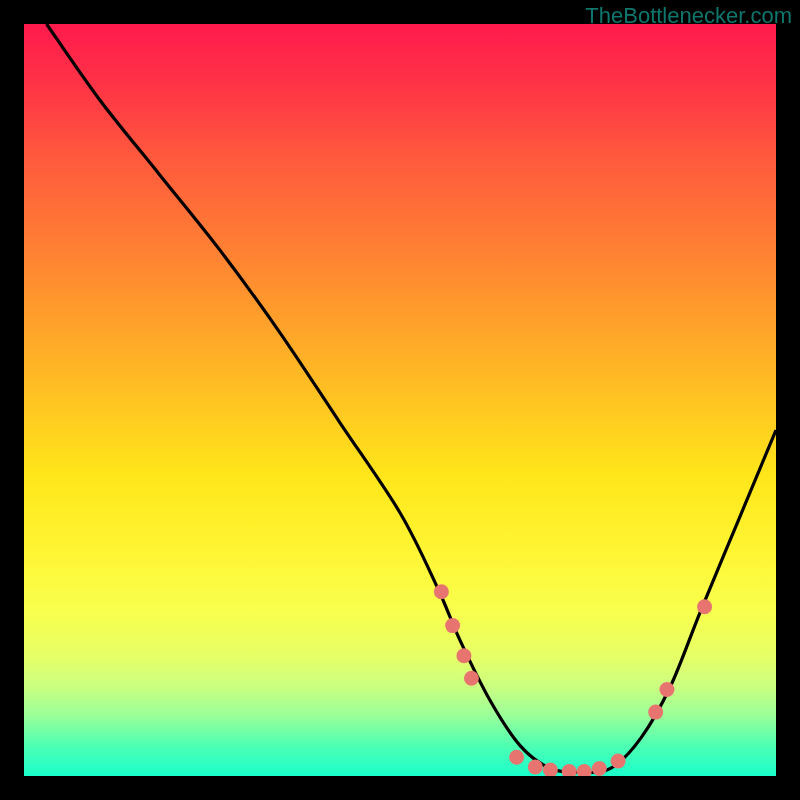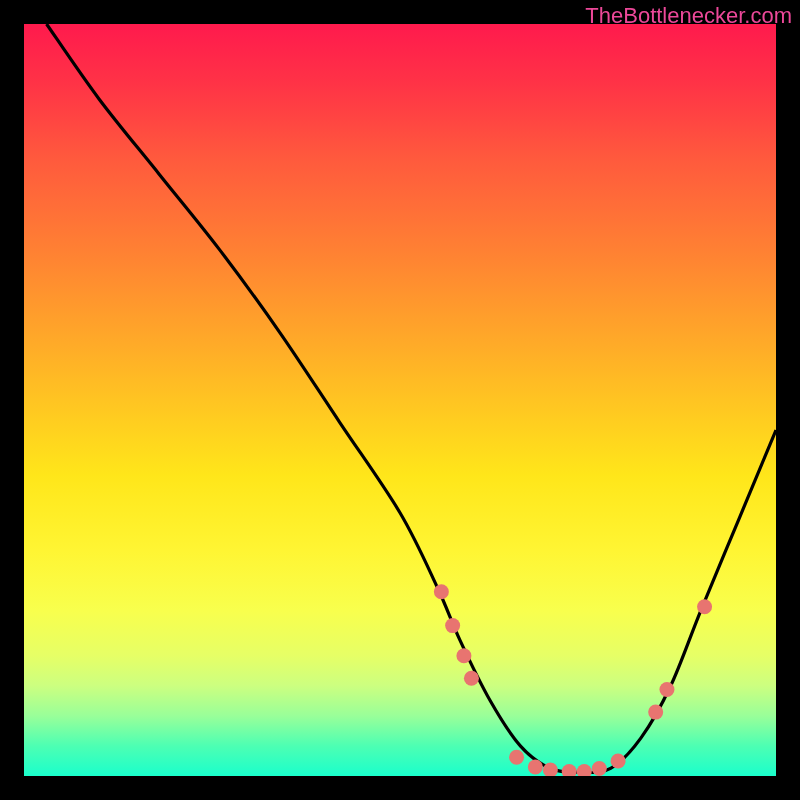--- a/index.html
+++ b/index.html
@@ -1,17 +1,17 @@
 <!DOCTYPE html>
 <html><head>
 <meta charset="utf-8">
 <style>
   * { margin: 0; padding: 0; box-sizing: border-box; }
   body { width: 800px; height: 800px; background: #000; position: relative; overflow: hidden; font-family: Arial, sans-serif; }
-  .attribution { position: absolute; top: 3px; right: 8px; color: #ec4899; font-size: 22px; font-weight: 500; z-index: 10; }
+  .attribution { position: absolute; top: 3px; right: 8px; color: #0f766e; font-size: 22px; font-weight: 500; z-index: 10; }
   .plot-area { position: absolute; left: 24px; top: 24px; width: 752px; height: 752px; }
   .gradient-bg { position: absolute; left: 0; top: 0; width: 100%; height: 100%; 
     background: linear-gradient(to bottom,
       #ff1a4d 0%,
       #ff3346 8%,
       #ff5a3d 18%,
       #ff8033 30%,
       #ffb326 45%,
       #ffe61a 60%,
       #fff533 70%,

